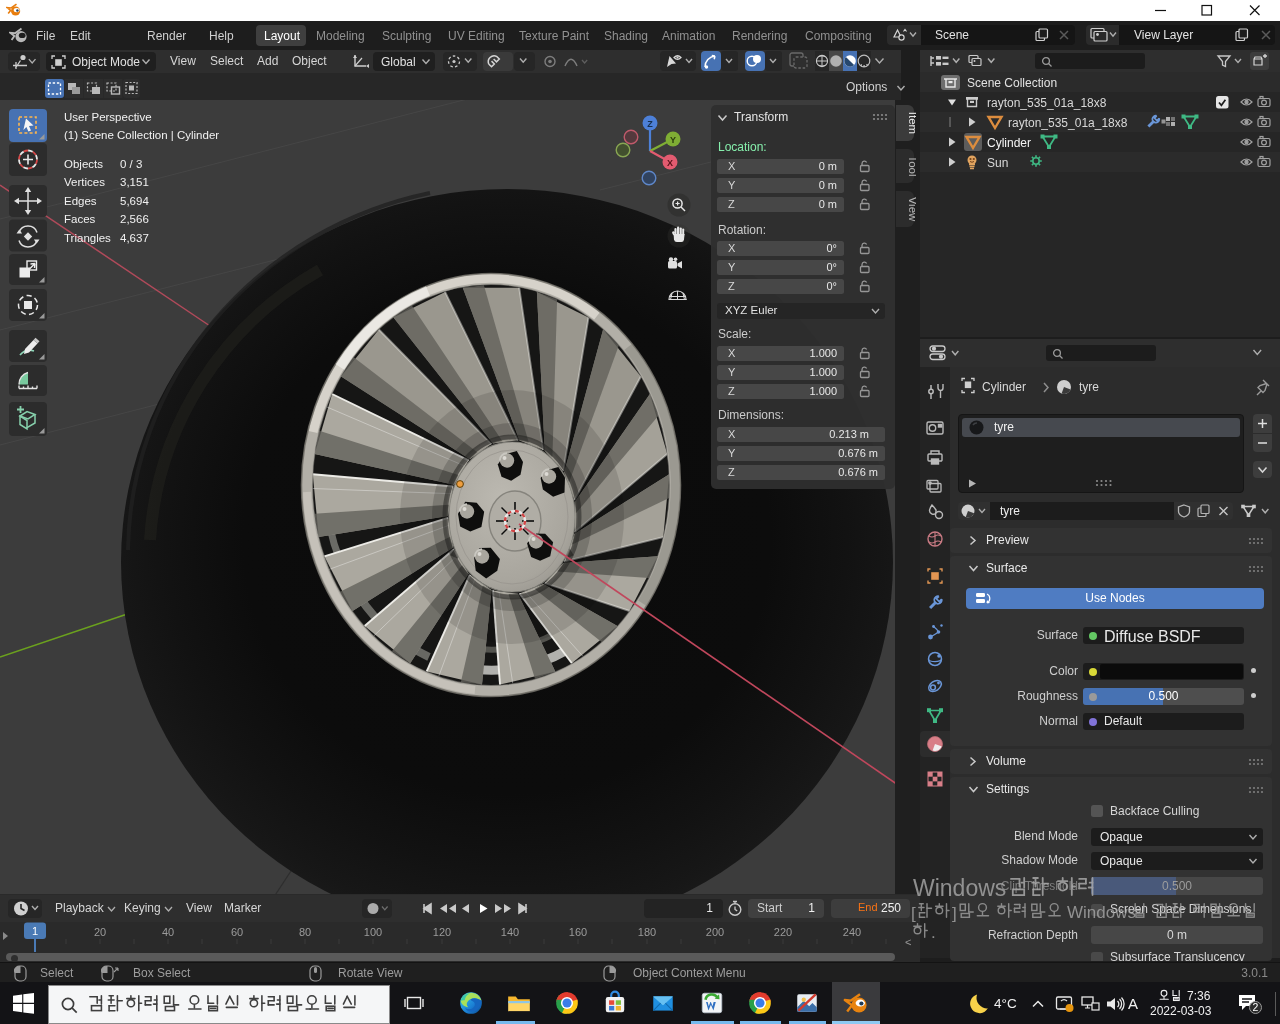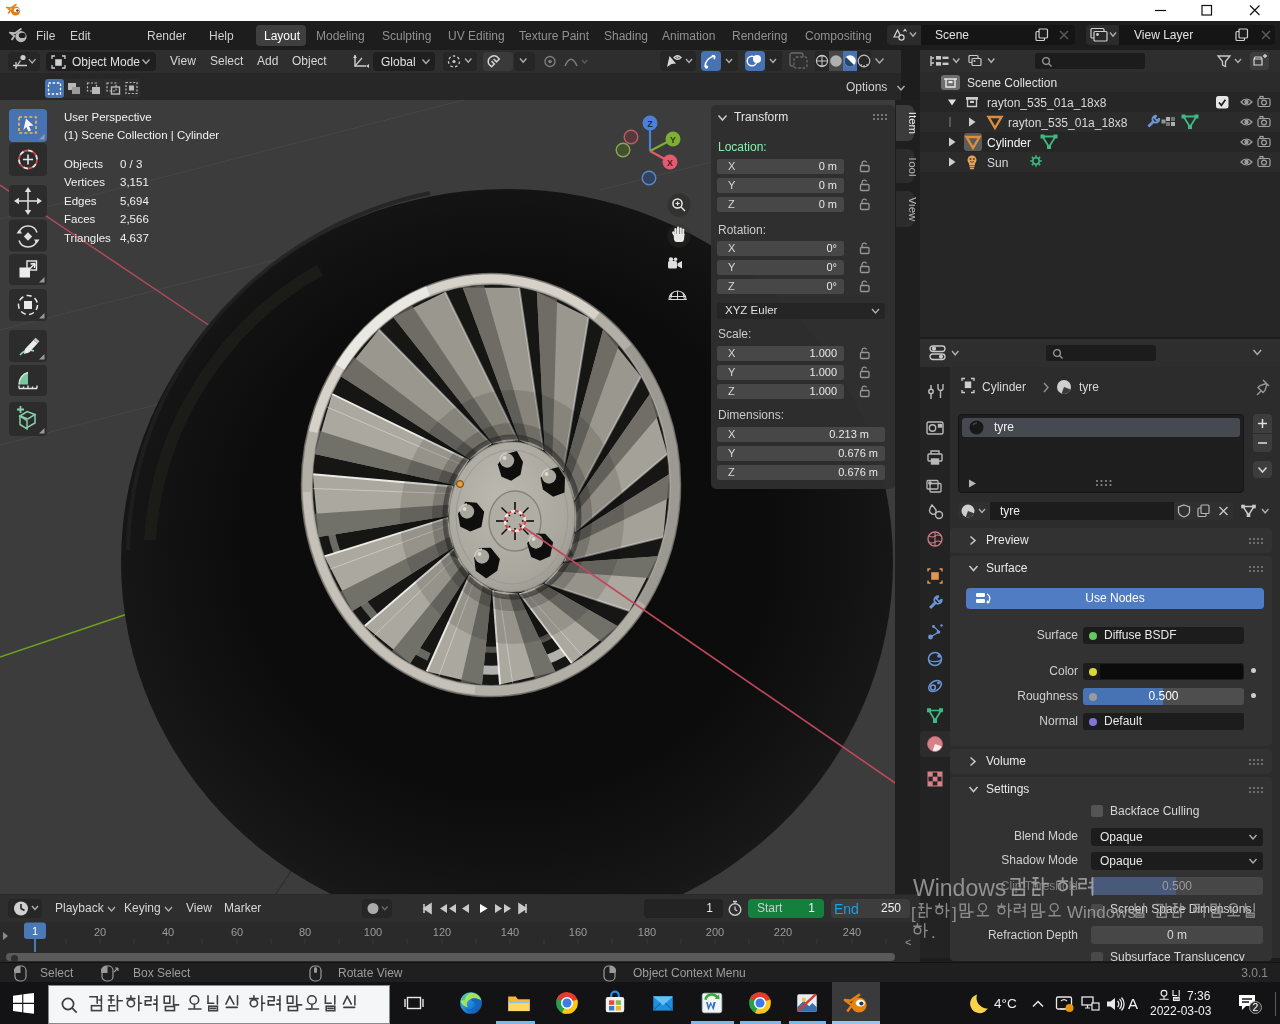--- a/index.html
+++ b/index.html
@@ -894,21 +894,21 @@
 <svg class="abs" style="left:9px;top:3px" width="17" height="15" viewBox="0 0 17 15">
 <rect x="1" y="2" width="9" height="4" rx="1.3" fill="#fff"></rect>
           <rect x="1" y="8" width="9" height="4" rx="1.3" fill="#fff"></rect>
 <path d="M12 3 a5 5 0 0 1 0 9 m0 0 l2.5-0.5 m-2.5 0.5 l0.6-2.4" stroke="#fff" stroke-width="1.2" fill="none"></path>
 </svg>
 <div class="t" style="left:0;top:2.5px;width:298px;text-align:center;font-size:12px;color:#ffffff;">Use Nodes</div>
 </div>
       <div class="t" style="left:950px;top:628px;width:128px;text-align:right;font-size:12px;color:#cfcfcf;">Surface</div>
       <div class="abs" style="left:1083px;top:627px;width:161px;height:17px;background:#1c1c1c;border-radius:3px;">
         <span style="position:absolute;left:6px;top:4.5px;width:8px;height:8px;border-radius:50%;background:#63c763;"></span>
-        <div class="t" style="left:21px;top:1px;font-size:12px;color:#e8e8e8;">Diffuse BSDF</div>
+        <div class="t" style="left:21px;top:1px;font-size:16px;color:#e8e8e8;">Diffuse BSDF</div>
       </div>
       <div class="t" style="left:950px;top:664px;width:128px;text-align:right;font-size:12px;color:#cfcfcf;">Color</div>
       <div class="abs" style="left:1083px;top:663px;width:161px;height:17px;background:#1c1c1c;border-radius:3px;">
         <span style="position:absolute;left:6px;top:4.5px;width:8px;height:8px;border-radius:50%;background:#d8d837;"></span>
         <div class="abs" style="left:17px;top:1px;width:143px;height:15px;background:#0b0b0b;border-radius:2px;"></div>
       </div>
       <div class="t" style="left:950px;top:689px;width:128px;text-align:right;font-size:12px;color:#cfcfcf;">Roughness</div>
       <div class="abs" style="left:1083px;top:688px;width:161px;height:17px;background:#4e4e4e;border-radius:3px;overflow:hidden;">
         <div class="abs" style="left:0;top:0;width:80px;height:17px;background:#4772b3;"></div>
         <span style="position:absolute;left:6px;top:4.5px;width:8px;height:8px;border-radius:50%;background:#9a9a9a;"></span>
@@ -1016,26 +1016,26 @@
 <path d="M160 5 v9 m0 -4.5 l-7-4.5 v9 z" stroke="#c9c9c9" stroke-width="1.6" transform="translate(4,0)"></path>
 </g>
 </svg>
       <div class="abs" style="left:644px;top:5px;width:79px;height:19px;background:#232323;border-radius:4px;">
 <div class="t" style="right:10px;top:2px;font-size:12px;color:#e8e8e8;">1</div>
       </div>
 <svg class="abs" style="left:727px;top:6px" width="16" height="17" viewBox="0 0 16 17">
 <circle cx="8" cy="9.5" r="5.8" fill="none" stroke="#c9c9c9" stroke-width="1.4"></circle>
 <path d="M8 6.5 v3 l2.2 1.4 M6 1.5 h4 M8 1.5 v2" stroke="#c9c9c9" stroke-width="1.3" fill="none"></path>
 </svg>
-<div class="abs" style="left:748px;top:5px;width:76px;height:19px;background:#15803d;border-radius:4px;">
+<div class="abs" style="left:748px;top:5px;width:76px;height:19px;background:#404040;border-radius:4px;">
 <div class="t" style="left:9px;top:2px;font-size:12px;color:#cdcdcd;">Start</div>
 <div class="t" style="right:9px;top:2px;font-size:12px;color:#f0f0f0;">1</div>
       </div>
 <div class="abs" style="left:831px;top:5px;width:79px;height:19px;background:#3d3d3d;border-radius:4px;">
-<div class="t" style="left:3px;top:2px;font-size:14px;color:#0ea5e9;">End</div>
+<div class="t" style="left:27px;top:2px;font-size:11px;color:#f97316;">End</div>
 <div class="t" style="right:9px;top:2px;font-size:12px;color:#f0f0f0;">250</div>
       </div>
       <div class="abs" style="left:0;top:28px;width:920px;height:23px;background:#2a2a2a;"></div>
       <svg class="abs" style="left:0;top:28px" width="920" height="30" viewBox="0 0 920 30">
         <text x="100" y="14" font-size="11" fill="#9b9b9b" text-anchor="middle" font-family="Liberation Sans">20</text>
         <text x="168" y="14" font-size="11" fill="#9b9b9b" text-anchor="middle" font-family="Liberation Sans">40</text>
         <text x="237" y="14" font-size="11" fill="#9b9b9b" text-anchor="middle" font-family="Liberation Sans">60</text>
         <text x="305" y="14" font-size="11" fill="#9b9b9b" text-anchor="middle" font-family="Liberation Sans">80</text>
         <text x="373" y="14" font-size="11" fill="#9b9b9b" text-anchor="middle" font-family="Liberation Sans">100</text>
         <text x="442" y="14" font-size="11" fill="#9b9b9b" text-anchor="middle" font-family="Liberation Sans">120</text>

